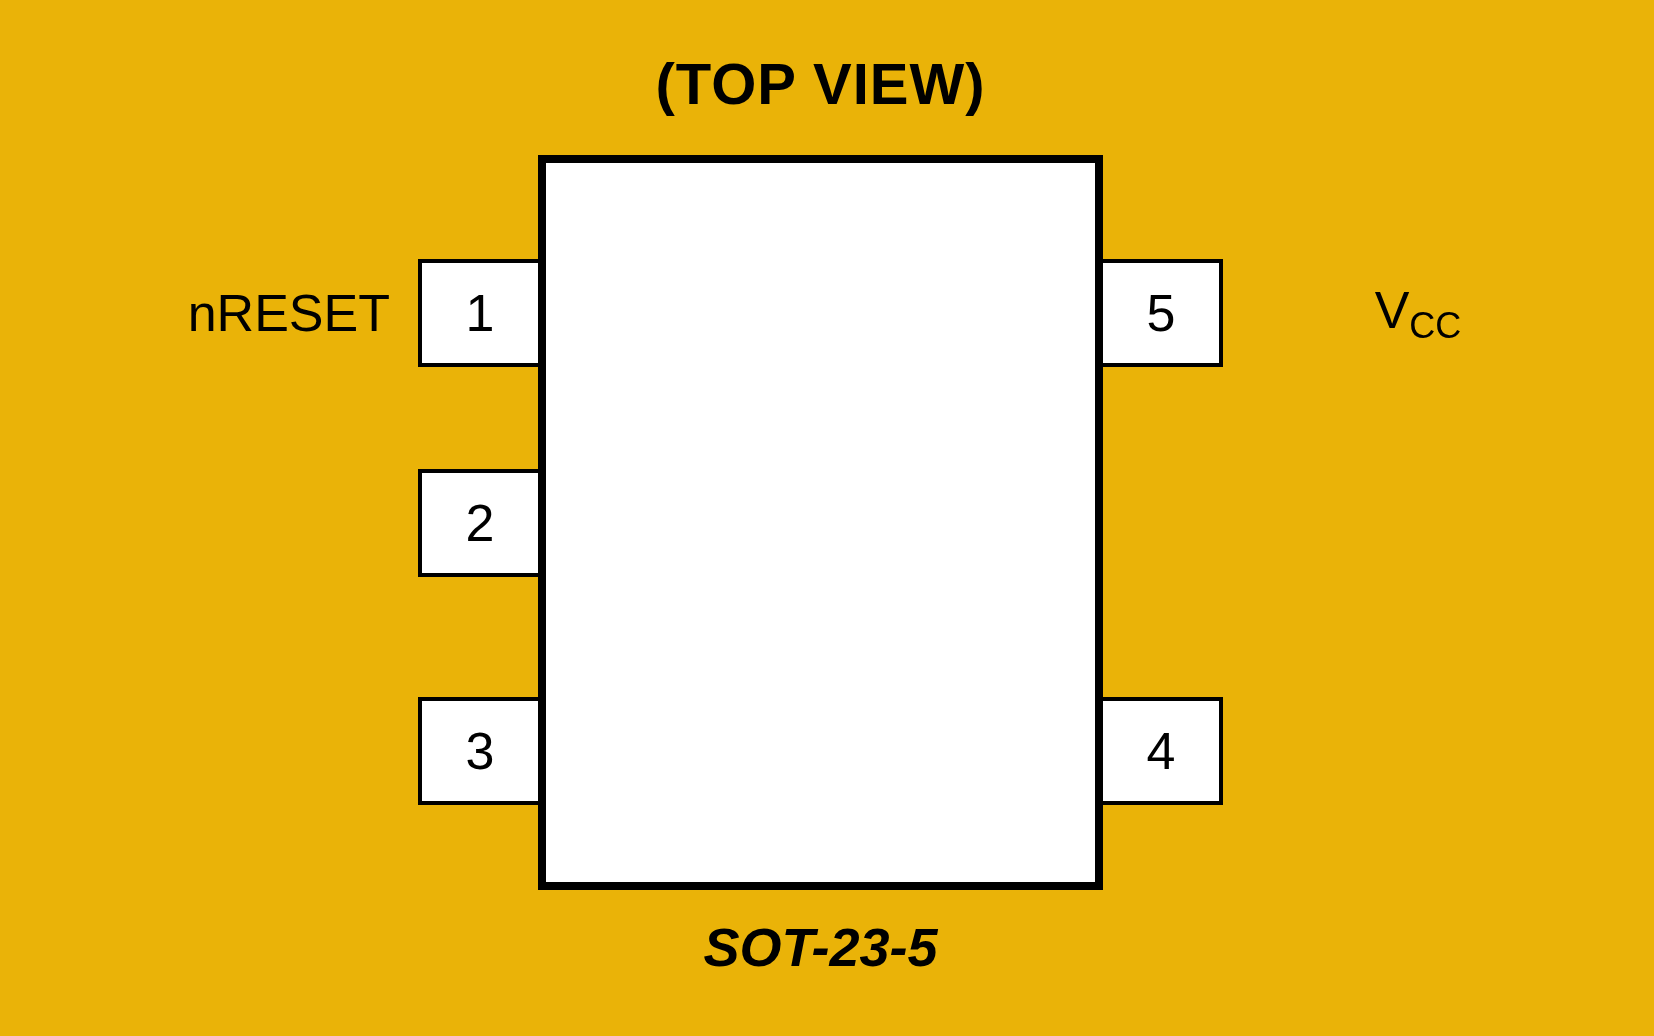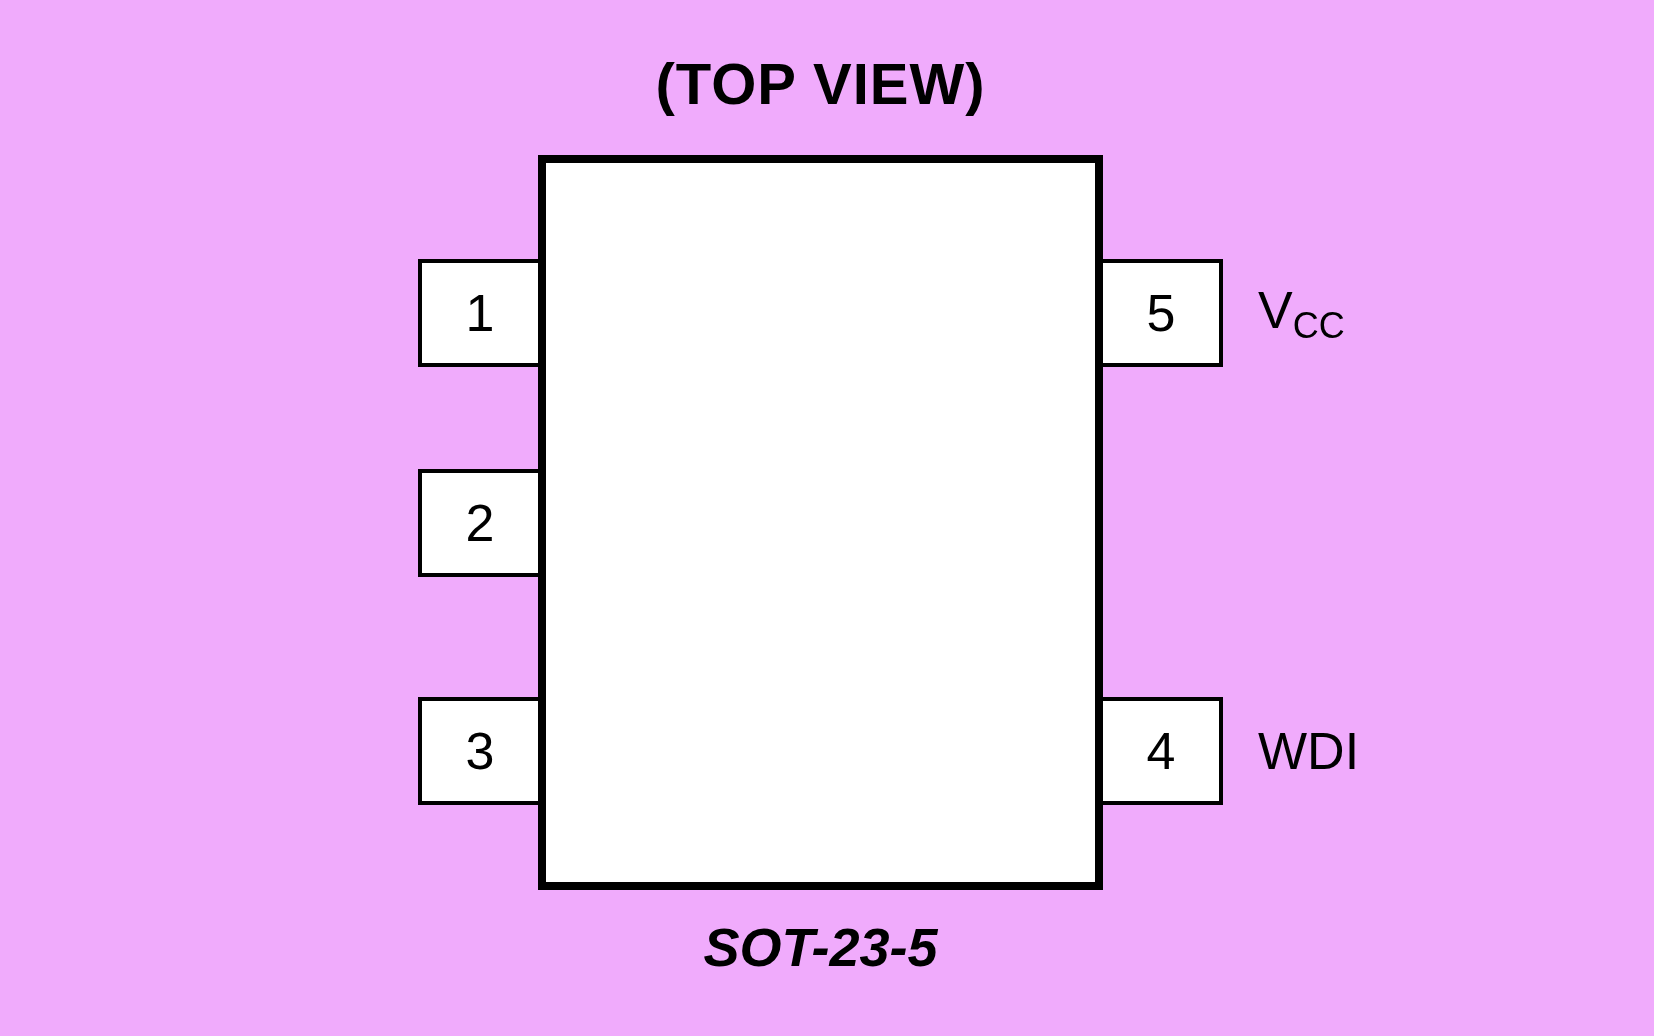--- a/index.html
+++ b/index.html
@@ -4,21 +4,21 @@
 <style>
   html, body {
     margin: 0;
     padding: 0;
     background: #ffffff;
   }
   .canvas {
     position: relative;
     width: 1654px;
     height: 1036px;
-    background: #f0abfc;
+    background: #eab308;
     color: #000000;
     font-family: "Liberation Sans", sans-serif;
     overflow: hidden;
   }
   .view-title {
     position: absolute;
     top: 50px;
     left: 538px;
     width: 565px;
     text-align: center;
@@ -70,21 +70,21 @@
     white-space: nowrap;
   }
   .pin-label.left {
     left: 100px;
     width: 290px;
     justify-content: flex-end;
   }
   .pin-label.right {
     left: 1258px;
     width: 320px;
-    justify-content: flex-start;
+    justify-content: center;
   }
   .sub {
     font-size: 36px;
     vertical-align: -10px;
   }
   .package-label {
     position: absolute;
     top: 916px;
     left: 538px;
     width: 565px;
@@ -97,20 +97,23 @@
 </style>
 </head>
 <body>
 
 <div class="canvas">
 
   <div class="view-title">(TOP VIEW)</div>
 
   <div class="ic-body"></div>
 
+  <div class="pin-label left row-1">
+    <span>nRESET</span>
+  </div>
   <div class="pin-box left row-1">
     <span>1</span>
   </div>
 
   <div class="pin-box left row-2">
     <span>2</span>
   </div>
 
   <div class="pin-box left row-3">
     <span>3</span>
@@ -119,19 +122,16 @@
   <div class="pin-box right row-1">
     <span>5</span>
   </div>
   <div class="pin-label right row-1">
     <span><span>V</span><span class="sub">CC</span></span>
   </div>
 
   <div class="pin-box right row-3">
     <span>4</span>
   </div>
-  <div class="pin-label right row-3">
-    <span>WDI</span>
-  </div>
 
   <div class="package-label">SOT-23-5</div>
 
 </div>
 
 </body></html>

